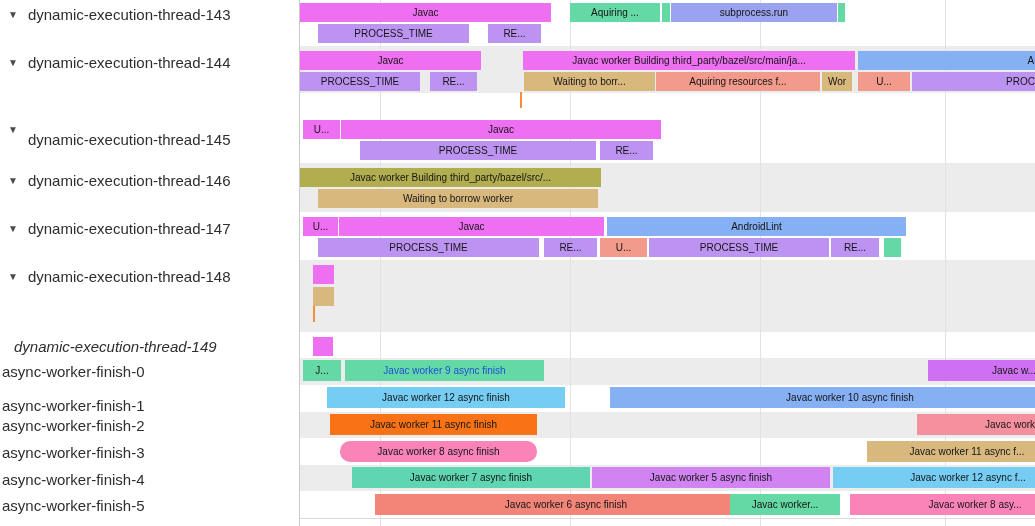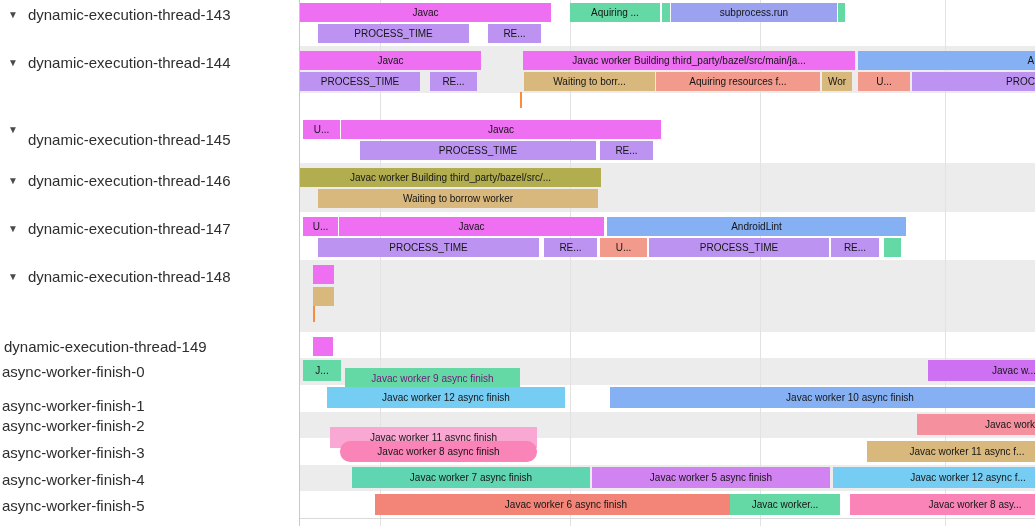--- a/index.html
+++ b/index.html
@@ -86,25 +86,25 @@
       <div class="slice" style="left: 18px; top: 238px; width: 221px; height: 19px; line-height: 19px; background: rgb(189, 147, 242); color: rgb(21, 21, 21);">PROCESS_TIME</div>
       <div class="slice" style="left: 244px; top: 238px; width: 53px; height: 19px; line-height: 19px; background: rgb(189, 147, 242); color: rgb(21, 21, 21);">RE...</div>
       <div class="slice" style="left: 300px; top: 238px; width: 47px; height: 19px; line-height: 19px; background: rgb(242, 154, 140); color: rgb(21, 21, 21);">U...</div>
       <div class="slice" style="left: 349px; top: 238px; width: 180px; height: 19px; line-height: 19px; background: rgb(189, 147, 242); color: rgb(21, 21, 21);">PROCESS_TIME</div>
       <div class="slice" style="left: 531px; top: 238px; width: 48px; height: 19px; line-height: 19px; background: rgb(189, 147, 242); color: rgb(21, 21, 21);">RE...</div>
       <div class="slice" style="left: 584px; top: 238px; width: 17px; height: 19px; line-height: 19px; background: rgb(101, 217, 165); color: rgb(21, 21, 21);"></div>
       <div class="slice" style="left: 13px; top: 265px; width: 21px; height: 19px; line-height: 19px; background: rgb(238, 111, 242); color: rgb(21, 21, 21);"></div>
       <div class="slice" style="left: 13px; top: 287px; width: 21px; height: 19px; line-height: 19px; background: rgb(216, 184, 125); color: rgb(21, 21, 21);"></div>
       <div class="slice" style="left: 13px; top: 337px; width: 20px; height: 19px; line-height: 19px; background: rgb(238, 111, 242); color: rgb(21, 21, 21);"></div>
       <div class="slice" style="left: 3px; top: 360px; width: 38px; height: 21px; line-height: 21px; background: rgb(101, 217, 165); color: rgb(21, 21, 21);">J...</div>
-      <div class="slice" style="left: 45px; top: 368px; width: 175px; height: 21px; line-height: 21px; background: rgb(101, 217, 165); color: #701a75;">Javac worker 9 async finish</div>
+      <div class="slice" style="left: 45px; top: 360px; width: 199px; height: 21px; line-height: 21px; background: rgb(101, 217, 165); color: #1d4ed8;">Javac worker 9 async finish</div>
       <div class="slice" style="left: 628px; top: 360px; width: 172px; height: 21px; line-height: 21px; background: rgb(206, 112, 242); color: rgb(21, 21, 21);">Javac w...</div>
       <div class="slice" style="left: 27px; top: 387px; width: 238px; height: 21px; line-height: 21px; background: rgb(118, 205, 244); color: rgb(21, 21, 21);">Javac worker 12 async finish</div>
       <div class="slice" style="left: 310px; top: 387px; width: 480px; height: 21px; line-height: 21px; background: rgb(133, 176, 244); color: rgb(21, 21, 21);">Javac worker 10 async finish</div>
-      <div class="slice" style="left: 30px; top: 414px; width: 207px; height: 21px; line-height: 21px; background: #f9a8d4; color: rgb(21, 21, 21); margin-top: 13px;">Javac worker 11 async finish</div>
+      <div class="slice" style="left: 30px; top: 414px; width: 207px; height: 21px; line-height: 21px; background: #f97316; color: rgb(21, 21, 21);">Javac worker 11 async finish</div>
       <div class="slice" style="left: 617px; top: 414px; width: 200px; height: 21px; line-height: 21px; background: rgb(245, 144, 159); color: rgb(21, 21, 21);">Javac worke...</div>
       <div class="slice" style="left: 40px; top: 441px; width: 197px; height: 21px; line-height: 21px; background: rgb(250, 132, 184); color: rgb(21, 21, 21); border-radius: 10px;">Javac worker 8 async finish</div>
       <div class="slice" style="left: 567px; top: 441px; width: 200px; height: 21px; line-height: 21px; background: rgb(216, 184, 125); color: rgb(21, 21, 21);">Javac worker 11 async f...</div>
       <div class="slice" style="left: 52px; top: 467px; width: 238px; height: 21px; line-height: 21px; background: rgb(96, 213, 178); color: rgb(21, 21, 21);">Javac worker 7 async finish</div>
       <div class="slice" style="left: 292px; top: 467px; width: 238px; height: 21px; line-height: 21px; background: rgb(210, 131, 242); color: rgb(21, 21, 21);">Javac worker 5 async finish</div>
       <div class="slice" style="left: 533px; top: 467px; width: 270px; height: 21px; line-height: 21px; background: rgb(118, 205, 244); color: rgb(21, 21, 21);">Javac worker 12 async f...</div>
       <div class="slice" style="left: 75px; top: 494px; width: 382px; height: 21px; line-height: 21px; background: rgb(242, 132, 120); color: rgb(21, 21, 21);">Javac worker 6 async finish</div>
       <div class="slice" style="left: 430px; top: 494px; width: 110px; height: 21px; line-height: 21px; background: rgb(101, 217, 165); color: rgb(21, 21, 21);">Javac worker...</div>
       <div class="slice" style="left: 550px; top: 494px; width: 250px; height: 21px; line-height: 21px; background: rgb(250, 132, 184); color: rgb(21, 21, 21);">Javac worker 8 asy...</div>
       <div class="marker" style="left: 220px; top: 92px; width: 2px; height: 16px; background: rgb(251, 140, 58);"></div>
@@ -129,21 +129,21 @@
         <span style="color: rgb(46, 46, 46); text-align: right;">dynamic-execution-thread-146</span>
       </div>
       <div class="track-label" style="top: 217px; left: 8px;">
         <span class="tri">▼</span>
         <span style="color: rgb(46, 46, 46);">dynamic-execution-thread-147</span>
       </div>
       <div class="track-label" style="top: 265px; left: 8px;">
         <span class="tri">▼</span>
         <span style="color: rgb(46, 46, 46);">dynamic-execution-thread-148</span>
       </div>
-      <div class="track-label" style="top: 335px; left: 4px;">
+      <div class="track-label" style="top: 335px; left: 14px; font-style: italic;">
         <span style="color: rgb(46, 46, 46);">dynamic-execution-thread-149</span>
       </div>
       <div class="track-label" style="top: 360px; left: 2px;">
         <span style="color: rgb(46, 46, 46);">async-worker-finish-0</span>
       </div>
       <div class="track-label" style="top: 387px; left: 2px;">
         <span style="color: rgb(46, 46, 46); margin-top: 15px;">async-worker-finish-1</span>
       </div>
       <div class="track-label" style="top: 414px; left: 2px;">
         <span style="color: rgb(46, 46, 46);">async-worker-finish-2</span>

